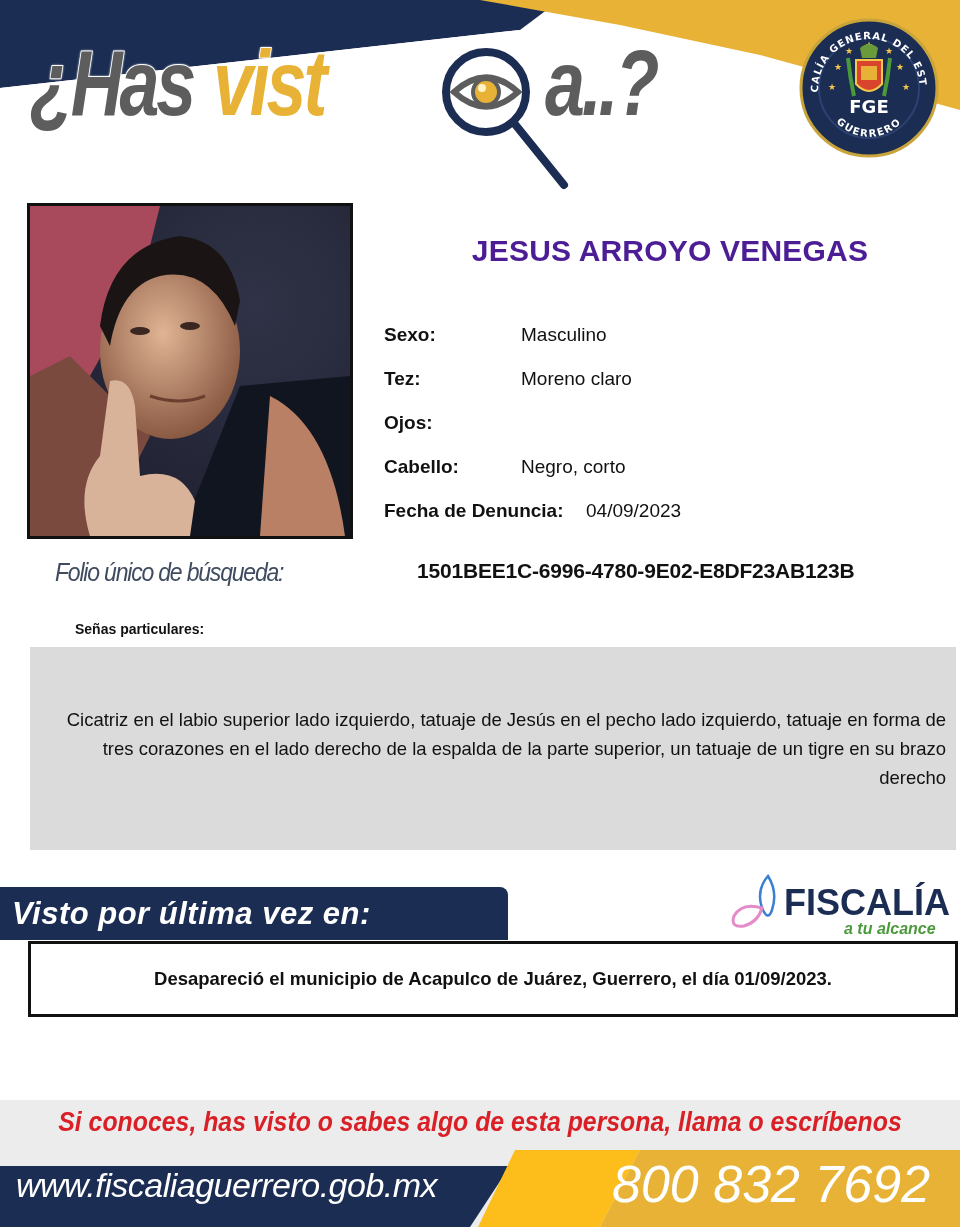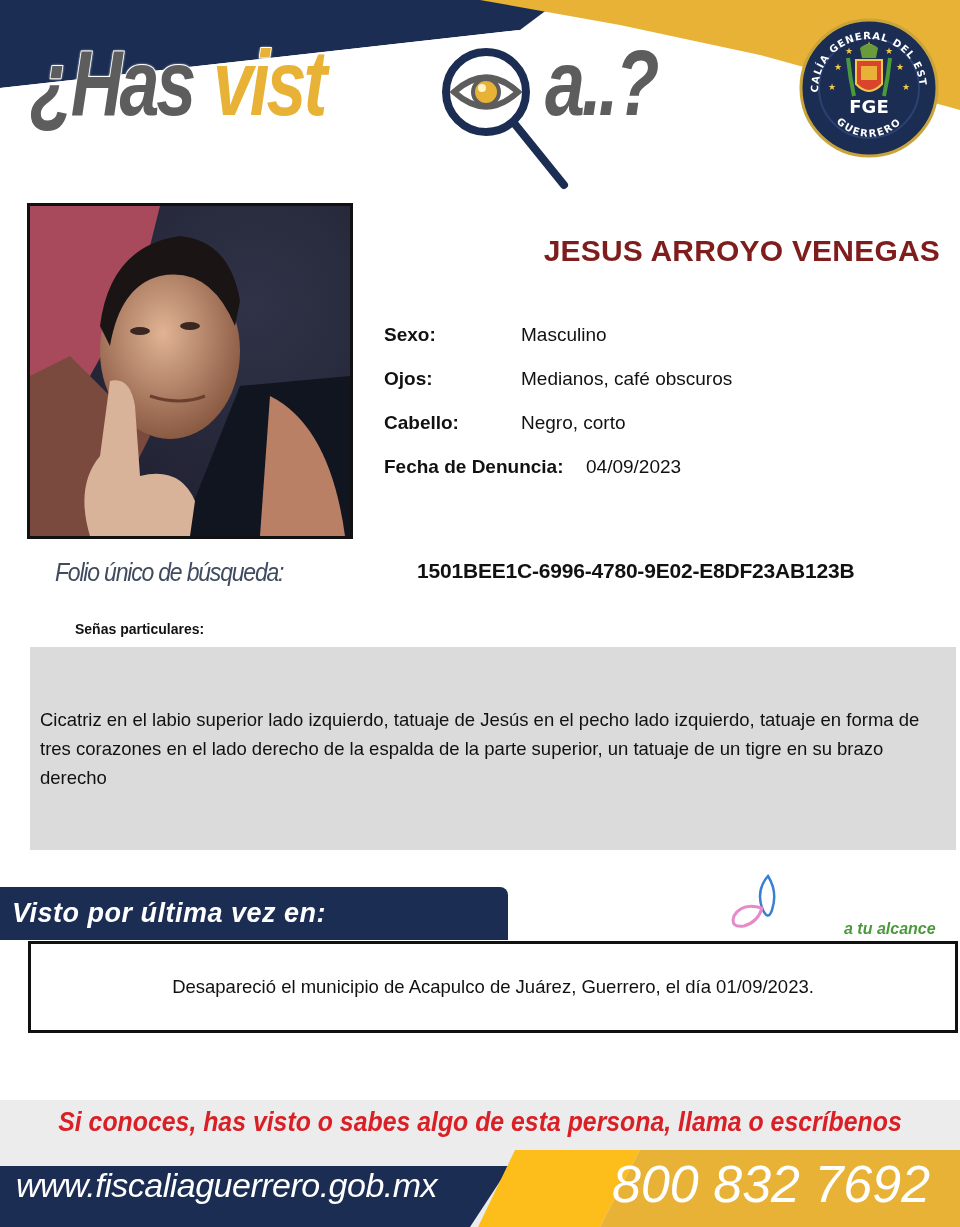--- a/index.html
+++ b/index.html
@@ -20,45 +20,45 @@
   .hdr-title2 span { font-weight: 900; font-style: italic; font-size: 92px; letter-spacing: -4px; color: #5d5d5e;
     transform: scaleX(0.78); transform-origin: left center; display: inline-block;
     -webkit-text-stroke: 2px #ffffff; paint-order: stroke fill; }
   .seal { position: absolute; left: 798px; top: 18px; width: 142px; height: 140px; }
 
   
   .photo { position: absolute; left: 27px; top: 203px; width: 326px; height: 336px; border: 3px solid #111;
     background: #3a3c4e; overflow: hidden; }
 
   
-  .name { position: absolute; left: 400px; top: 234px; width: 540px; text-align: right;
-    font-family: "Liberation Sans", sans-serif; font-weight: 700; font-size: 30px; color: #7f1d1d; letter-spacing: 0.2px; }
+  .name { position: absolute; left: 400px; top: 234px; width: 540px; text-align: center;
+    font-family: "Liberation Sans", sans-serif; font-weight: 700; font-size: 30px; color: #4c1d95; letter-spacing: 0.2px; }
   .fields { position: absolute; left: 384px; top: 305px; width: 520px; }
   .frow { position: relative; height: 29px; font-size: 19px; line-height: 29px; white-space: nowrap; margin-top: 15px; }
   .flabel { position: absolute; left: 0; font-weight: 700; }
   .fval { position: absolute; }
 
   .folio-label { position: absolute; left: 55px; top: 558px; font-style: italic; font-size: 25px; color: #3f4b5f;
     letter-spacing: -1.3px; transform: scaleX(0.92); transform-origin: left; }
   .folio-val { position: absolute; left: 417px; top: 559px; font-weight: 700; font-size: 21px; color: #111; letter-spacing: -0.2px; }
 
   .senas-label { position: absolute; left: 75px; top: 621px; font-weight: 700; font-size: 14px; color: #111; }
   .senas-box { position: absolute; left: 30px; top: 647px; width: 926px; height: 203px; background: #dbdbdb;
     display: flex; align-items: center; justify-content: center; padding: 0 10px; }
-  .senas-text { font-size: 18.5px; line-height: 29px; text-align: left; color: #111; width: 920px; }
+  .senas-text { font-size: 18.5px; line-height: 29px; text-align: right; color: #111; width: 920px; }
 
   
   .visto-bar { position: absolute; left: 0; top: 887px; width: 508px; height: 53px; background: #1b2d52;
     border-top-right-radius: 8px; display: flex; align-items: center; padding-left: 12px; }
-  .visto-bar span { font-style: italic; font-weight: 700; font-size: 27px; color: #ffffff; letter-spacing: 0.5px; }
+  .visto-bar span { font-style: italic; font-weight: 700; font-size: 31px; color: #ffffff; letter-spacing: 0.5px; }
   .fiscalia-logo { position: absolute; left: 728px; top: 872px; width: 222px; height: 68px; }
   .fis-word { position: absolute; left: 56px; top: 10px; font-weight: 700; font-size: 36px; color: #1b2d52; letter-spacing: 0; }
   .fis-sub { position: absolute; left: 116px; top: 48px; font-style: italic; font-weight: 700; font-size: 16px; color: #4a9a3b; }
-  .visto-box { position: absolute; left: 28px; top: 941px; width: 930px; height: 92px; border: 3px solid #111;
-    display: flex; align-items: center; justify-content: center; }
+  .visto-box { position: absolute; left: 28px; top: 941px; width: 930px; height: 76px; border: 3px solid #111;
+    display: flex; align-items: center; justify-content: center; font-weight: bold; }
   .visto-text { font-size: 18.5px; color: #111; }
 
   
   .foot-gray { position: absolute; left: 0; top: 1100px; width: 960px; height: 52px; background: #ececec; }
   .foot-call { position: absolute; left: 0; top: 1107px; width: 960px; text-align: center; font-style: italic; font-weight: 700;
     font-size: 27px; color: #d92027; transform: scaleX(0.92); }
   .foot-bottom { position: absolute; left: 0; top: 1150px; width: 960px; height: 77px; }
   .foot-url { position: absolute; left: 16px; top: 1166px; font-style: italic; font-size: 34px; color: #ffffff; letter-spacing: -0.5px; }
   .foot-phone { position: absolute; left: 612px; top: 1154px; font-style: italic; font-size: 52px; color: #ffffff; letter-spacing: 0px; }
 </style>
@@ -142,22 +142,25 @@
 </div>
 
 <div class="name">JESUS ARROYO VENEGAS</div>
 
 <div class="fields">
   <div class="frow">
     <span class="flabel">Sexo:</span>
     <span class="fval" style="left:137px">Masculino</span>
   </div>
   <div class="frow">
+    <span class="flabel">Tez:</span>
+    <span class="fval" style="left:137px">Moreno claro</span>
+  </div>
+  <div class="frow">
     <span class="flabel">Ojos:</span>
-    <span class="fval" style="left:137px">Medianos, café obscuros</span>
   </div>
   <div class="frow">
     <span class="flabel">Cabello:</span>
     <span class="fval" style="left:137px">Negro, corto</span>
   </div>
   <div class="frow">
     <span class="flabel">Fecha de Denuncia:</span>
     <span class="fval" style="left:202px">04/09/2023</span>
   </div>
 </div>
@@ -172,20 +175,21 @@
 
 <div class="visto-bar">
   <span>Visto por última vez en:</span>
 </div>
 
 <div class="fiscalia-logo">
   <svg width="60" height="68" viewBox="0 0 60 68" style="position:absolute;left:0;top:0">
     <path d="M40 4 Q28 18 34 36 Q40 50 44 38 Q50 20 40 4 Z" fill="none" stroke="#3a7fd1" stroke-width="2.5"></path>
     <path d="M34 36 Q14 30 6 44 Q2 56 16 54 Q30 50 34 36 Z" fill="none" stroke="#e48bc8" stroke-width="3"></path>
   </svg>
+  <span class="fis-word">FISCALÍA</span>
   <span class="fis-sub">a tu alcance</span>
 </div>
 
 <div class="visto-box">
   <p class="visto-text">Desapareció el municipio de Acapulco de Juárez, Guerrero, el día 01/09/2023.</p>
 </div>
 
 <div class="foot-gray"></div>
 <div class="foot-call">Si conoces, has visto o sabes algo de esta persona, llama o escríbenos</div>
 <svg class="foot-bottom" viewBox="0 0 960 77" width="960" height="77">

